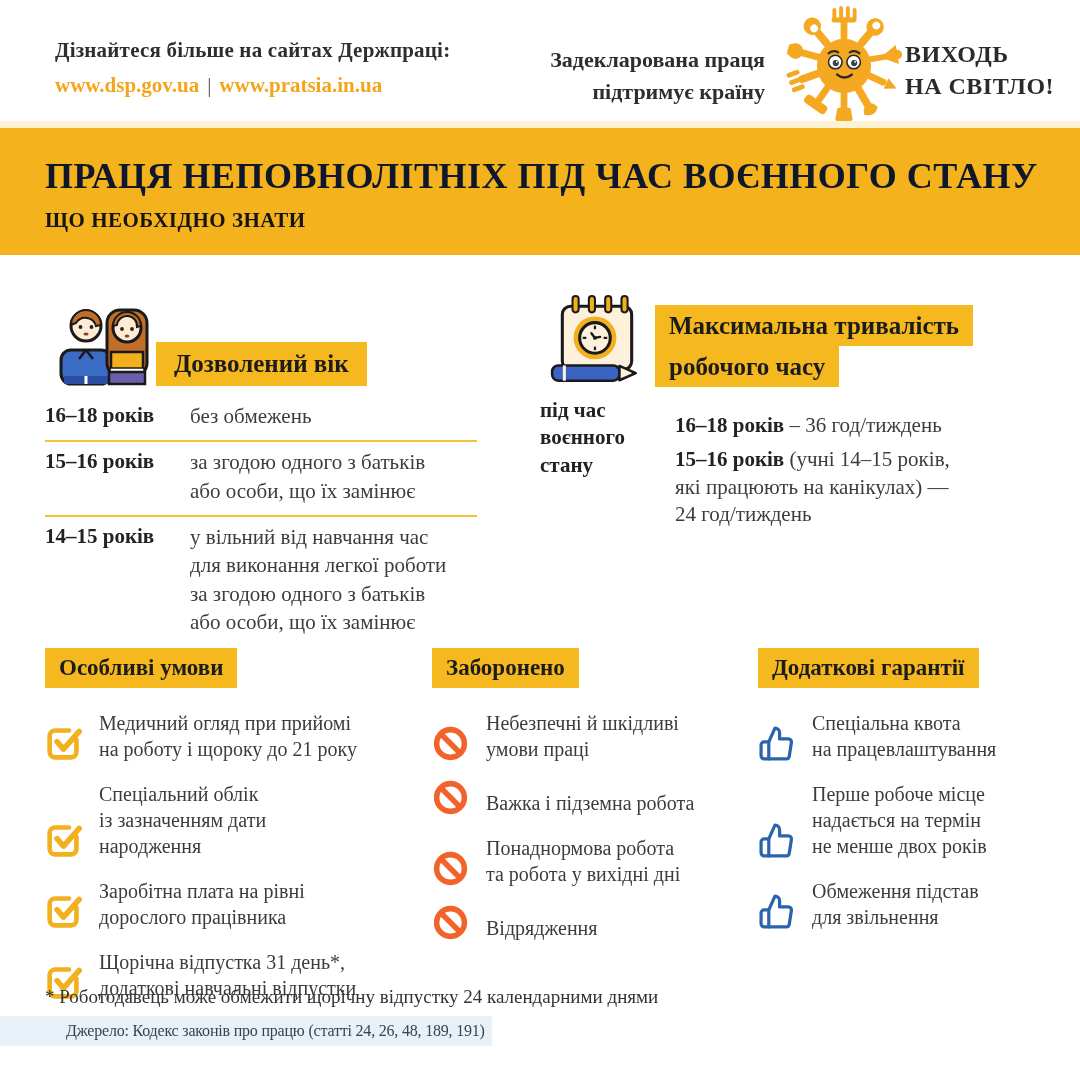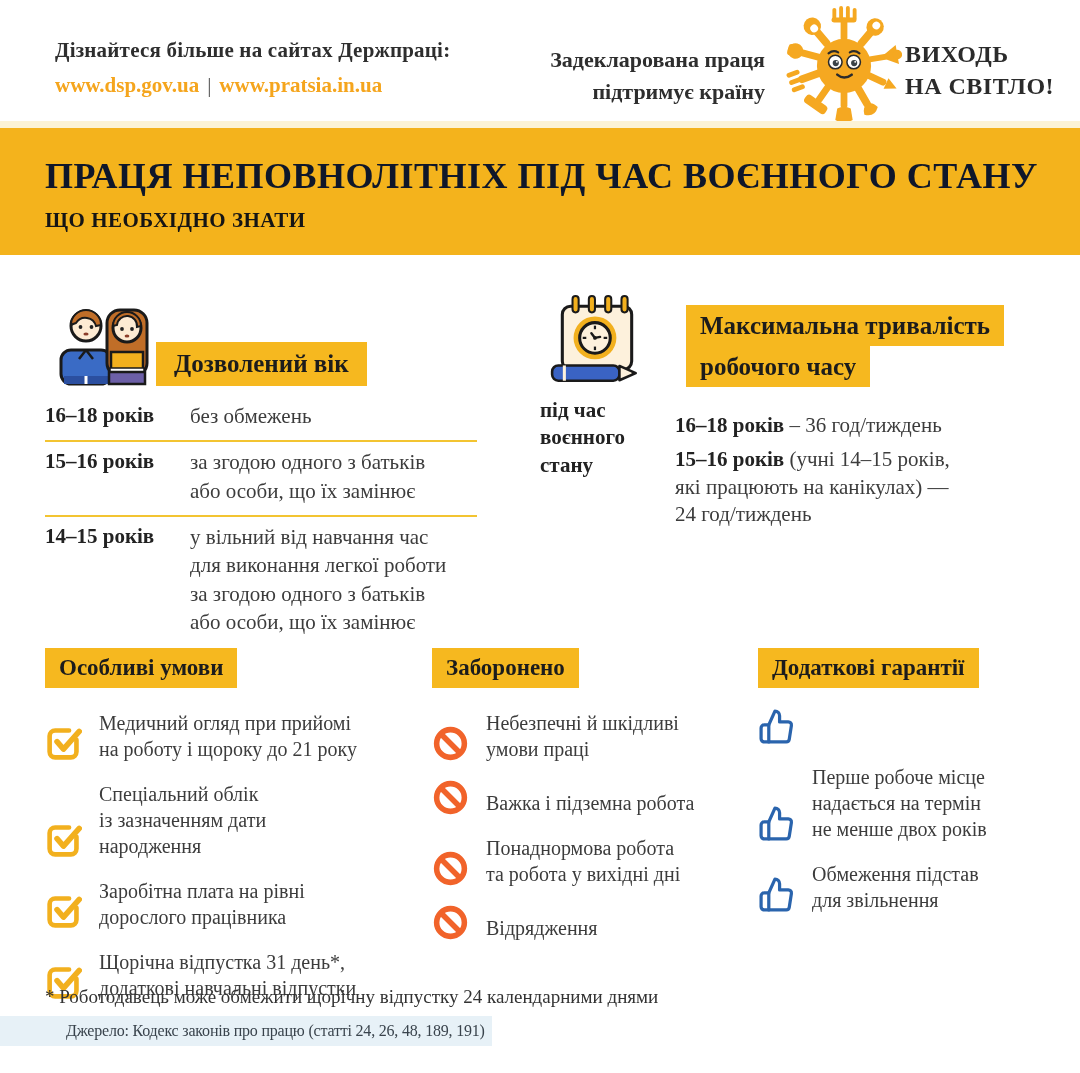--- a/index.html
+++ b/index.html
@@ -38,21 +38,21 @@
   .teens-icon { position:absolute; left:55px; top:292px; width:100px; height:94px; }
   .age-label { position:absolute; left:156px; top:314px;margin-top:28px; }
   .age-table { position:absolute; left:45px; top:396px; width:432px; }
   .age-row { display:flex; padding:6px 0 10px 0; }
   .age-row + .age-row { border-top:2px solid #f3c431; }
   .age-col1 { width:145px; flex:none; font-size:21px; font-weight:800; color:#222; padding-top:1px; }
   .age-col2 { flex:1; font-size:21px; color:#3c3c3c; line-height:1.35; white-space:pre-line; }
 
   
   .cal-icon { position:absolute; left:546px; top:292px; width:102px; height:102px; }
-  .hours-label-wrap { position:absolute; left:686px; top:306px; width:380px; }
+  .hours-label-wrap { position:absolute; left:655px; top:306px; width:380px; }
   .hours-cond { position:absolute; left:540px; top:397px; width:130px; font-size:21px;
                 font-weight:800; color:#222; line-height:1.3; white-space:pre-line; }
   .hours-list { position:absolute; left:675px; top:412px; width:345px; }
   .hours-item { font-size:21px; color:#3c3c3c; line-height:1.3; margin-bottom:7px; white-space:pre-line; }
   .hours-item b { color:#222; font-weight:800; }
 
   
   .cols { position:absolute; left:0; top:648px; width:1080px; }
   .col { position:absolute; top:0; }
   .col-1 { left:45px;  width:380px; }
@@ -340,20 +340,22 @@
 
     <div class="col col-3">
       <span class="hl col-title">Додаткові гарантії</span>
       <div class="item">
         <span class="item-icon">
             <svg viewBox="0 0 24 24" width="37" height="37" fill="none" stroke="#2a64ad" stroke-width="2.1" stroke-linecap="round" stroke-linejoin="round">
               <path d="M14 9V5a3 3 0 0 0-3-3l-4 9v11h11.28a2 2 0 0 0 2-1.7l1.38-9a2 2 0 0 0-2-2.3z"></path>
               <path d="M7 22H4a2 2 0 0 1-2-2v-7a2 2 0 0 1 2-2h3"></path>
             </svg>
           </span>
+        <div class="item-text">Спеціальна квота
+на працевлаштування</div>
       </div>
       <div class="item">
         <span class="item-icon">
             <svg viewBox="0 0 24 24" width="37" height="37" fill="none" stroke="#2a64ad" stroke-width="2.1" stroke-linecap="round" stroke-linejoin="round">
               <path d="M14 9V5a3 3 0 0 0-3-3l-4 9v11h11.28a2 2 0 0 0 2-1.7l1.38-9a2 2 0 0 0-2-2.3z"></path>
               <path d="M7 22H4a2 2 0 0 1-2-2v-7a2 2 0 0 1 2-2h3"></path>
             </svg>
           </span>
         <div class="item-text">Перше робоче місце
 надається на термін

